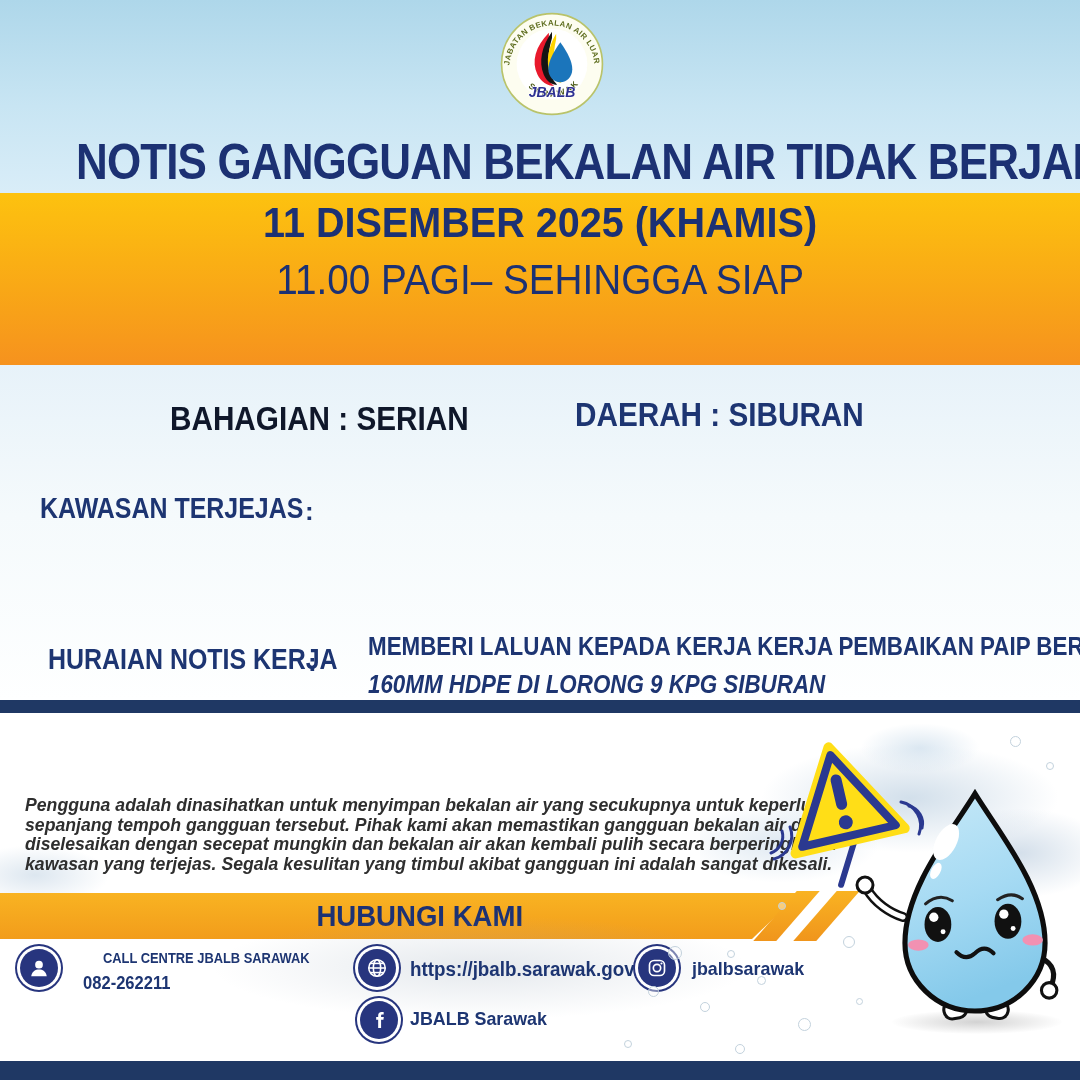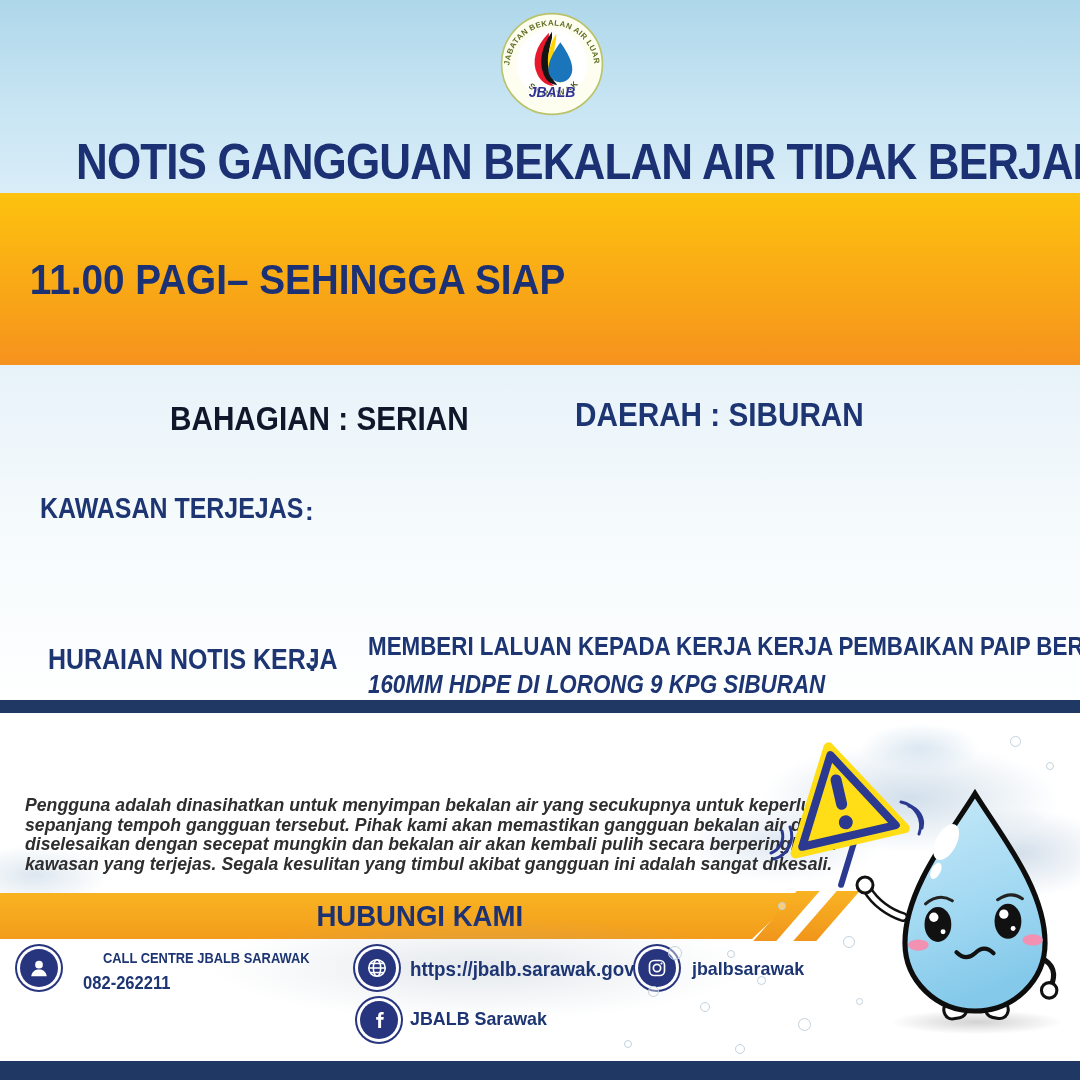--- a/index.html
+++ b/index.html
@@ -16,21 +16,21 @@
 
   
   .main-title{left:0;top:133px;width:1080px;text-align:center;
               font-weight:bold;font-size:50px;letter-spacing:-1px;color:#1c3173;}
 
   
   .orange-band{left:0;top:193px;width:1080px;height:172px;
                background:linear-gradient(180deg,#fdc20f 0%,#f9a816 55%,#f6921e 100%);}
   .sched-date{left:0;top:198px;width:1080px;text-align:center;font-weight:bold;
               font-size:43px;color:#1c3173;}
-  .sched-time{left:0;top:255px;width:1080px;font-weight:bold;
+  .sched-time{left:0;top:255px;width:1080px;text-align:center;font-weight:normal;
               font-size:43px;color:#1c3173;}
 
   
   .info-bg{left:0;top:365px;width:1080px;height:335px;
            background:linear-gradient(180deg,#e7f2f9 0%,#f5fafc 45%,#feffff 100%);}
   .loc-bahagian{left:170px;top:400px;font-weight:bold;font-size:33px;color:#0f172a;}
   .loc-daerah{left:575px;top:396px;font-weight:bold;font-size:33px;color:#1d3572;}
   .lbl{font-weight:bold;font-size:29px;color:#1d3572;}
   .val{font-weight:bold;font-size:26px;color:#1d3572;}
   .colon{font-weight:bold;font-size:26px;color:#1d3572;}
@@ -99,20 +99,23 @@
       </g>
       <text x="50" y="82" text-anchor="middle" font-size="13.5" font-weight="bold" font-style="italic" fill="#2e3192" stroke="#ffffff" stroke-width="0.9" paint-order="stroke">JBALB</text>
     </svg>
   </div>
 
   <div class="abs main-title">
     <span class="cxc">NOTIS GANGGUAN BEKALAN AIR TIDAK BERJADUAL</span>
   </div>
 
   <div class="abs orange-band"></div>
+  <div class="abs sched-date">
+    <span class="cxc" style="transform:scaleX(.92)">11 DISEMBER 2025 (KHAMIS)</span>
+  </div>
   <div class="abs sched-time">
     <span class="cxc" style="transform:scaleX(.9)">11.00 PAGI– SEHINGGA SIAP</span>
   </div>
 
   <div class="abs info-bg"></div>
 
   <div class="abs loc-bahagian">
     <span class="cx" style="transform:scaleX(.9)">BAHAGIAN : SERIAN</span>
   </div>
   <div class="abs loc-daerah">

